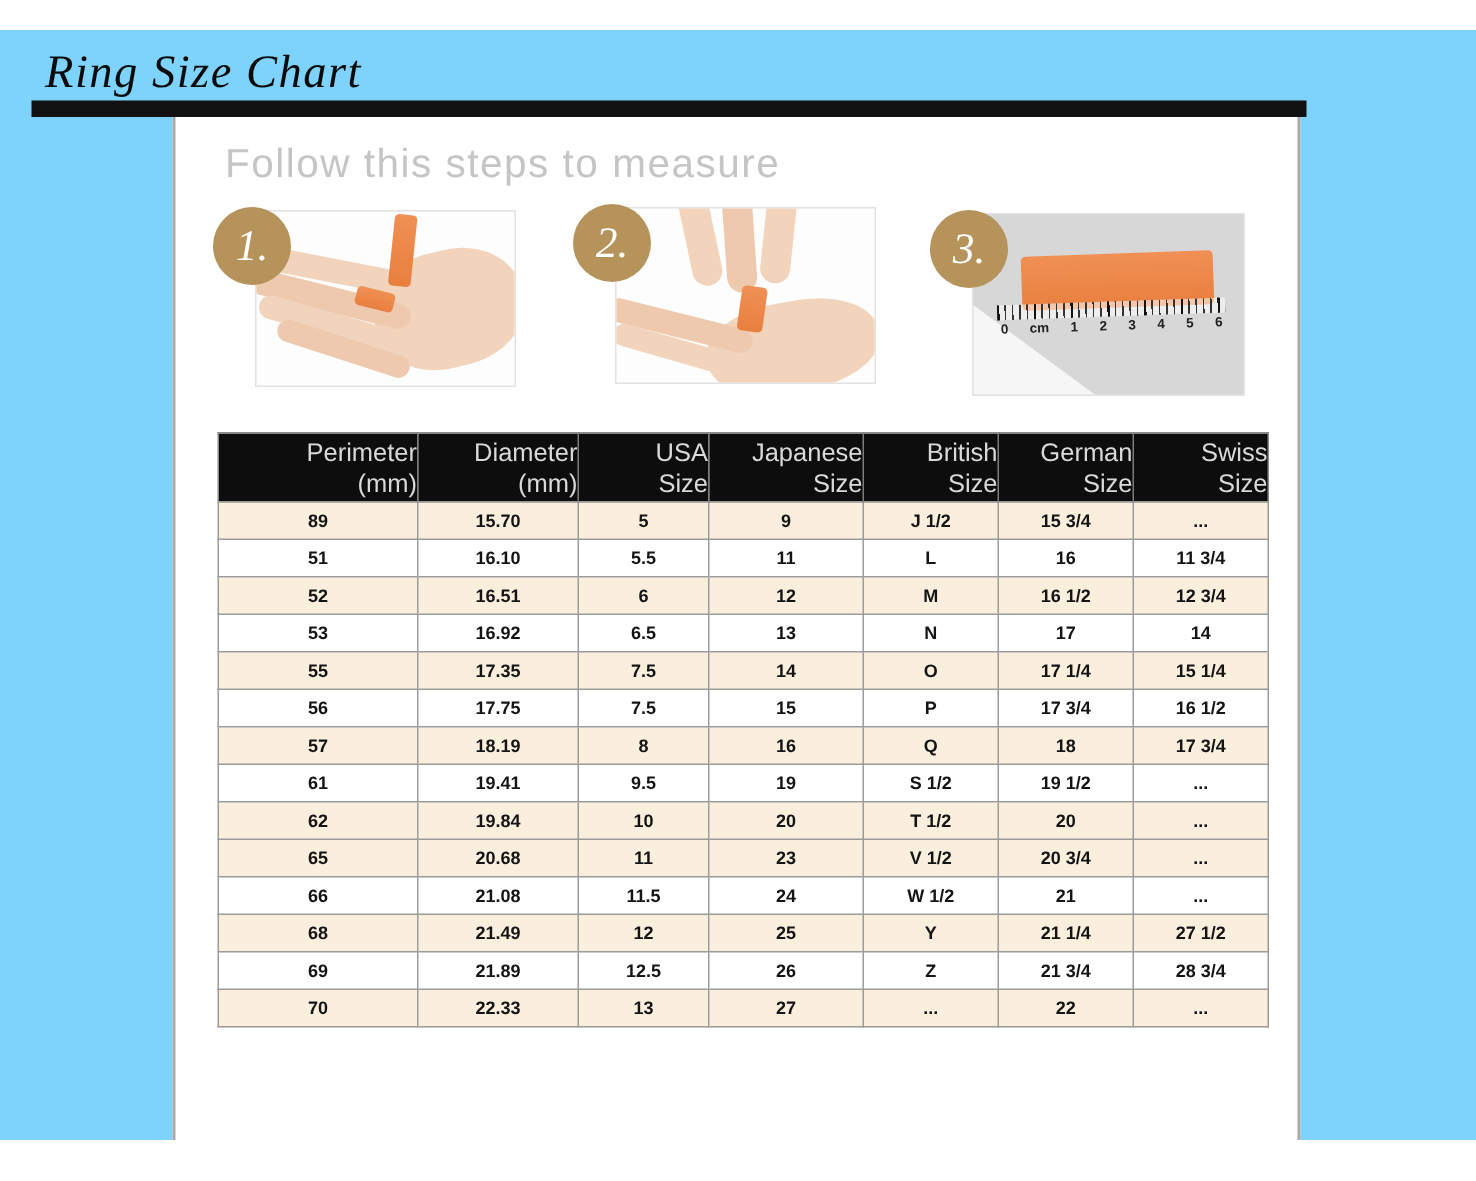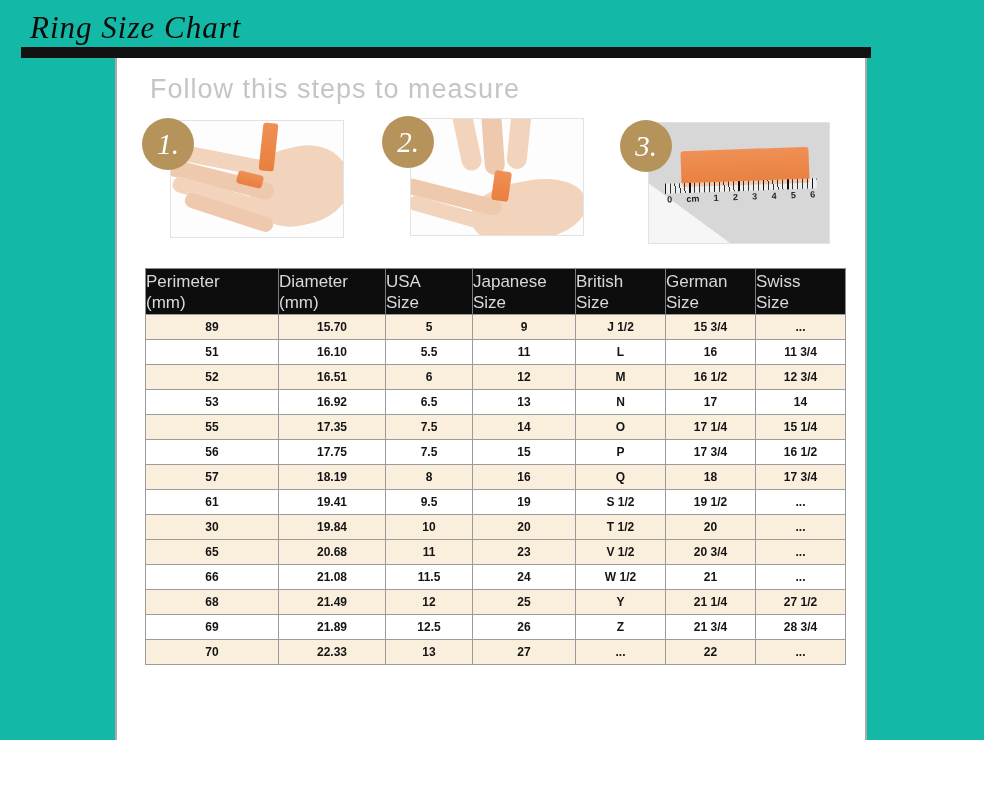--- a/index.html
+++ b/index.html
@@ -1,19 +1,19 @@
 <!DOCTYPE html>
 <html><head>
 <meta charset="utf-8">
 <style>
   * { margin:0; padding:0; box-sizing:border-box; }
   html,body { background:#ffffff; }
   .canvas {
-    position:relative; width:984px; height:740px; background:#14b8a6;
-    font-family:"Liberation Sans", sans-serif; overflow:hidden;
+    position:relative; width:984px; height:740px; background:#7dd3fc;
+    font-family:"Liberation Sans", sans-serif; overflow:hidden;margin-top:20px;
   }
   
   .page-title {
     position:absolute; left:30px; top:10px;
     font-family:"Liberation Serif", serif; font-style:italic; font-weight:400;
     font-size:31px; color:#0a0a0a; letter-spacing:1px;
   }
   .title-divider {
     position:absolute; left:21px; top:47px; width:850px; height:11px; background:#121212;
   }
@@ -68,21 +68,21 @@
     font-size:9px; font-weight:bold; color:#222;
   }
   
   .size-table {
     position:absolute; left:28px; top:210px; width:700px;
     border-collapse:collapse; table-layout:fixed;
     border:1px solid #8a8a8a;
   }
   .size-table thead th {
     background:#0d0d0d; color:#d9d9d9; font-weight:400;
-    font-size:17px; line-height:21px; height:46px; text-align:left;
+    font-size:17px; line-height:21px; height:46px; text-align:right;
     border-left:1px solid #7d7d7d; vertical-align:middle;
   }
   .size-table thead th:first-child { border-left:none; }
   .size-table td {
     height:25px; text-align:center; vertical-align:middle;
     font-size:12px; font-weight:bold; color:#141414;
     border:1px solid #9b9b9b; background:#ffffff;
   }
   .size-table tr.alt td { background:#faeedd; }
 </style>
@@ -233,21 +233,21 @@
           <tr>
             <td>61</td>
             <td>19.41</td>
             <td>9.5</td>
             <td>19</td>
             <td>S 1/2</td>
             <td>19 1/2</td>
             <td>...</td>
           </tr>
           <tr class="alt">
-            <td>30</td>
+            <td>62</td>
             <td>19.84</td>
             <td>10</td>
             <td>20</td>
             <td>T 1/2</td>
             <td>20</td>
             <td>...</td>
           </tr>
           <tr class="alt">
             <td>65</td>
             <td>20.68</td>

